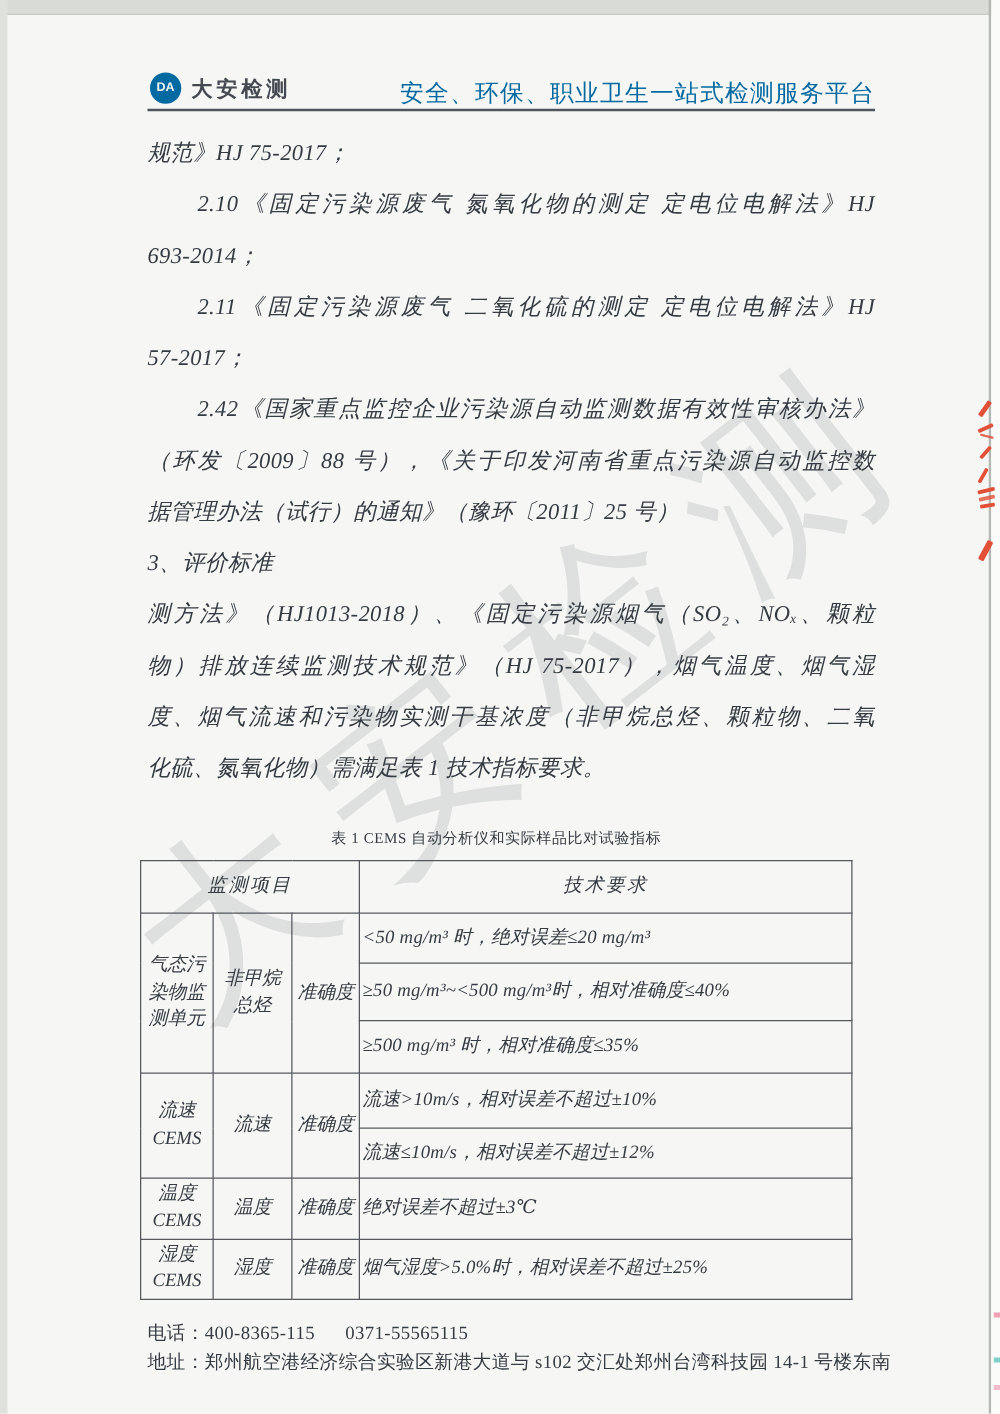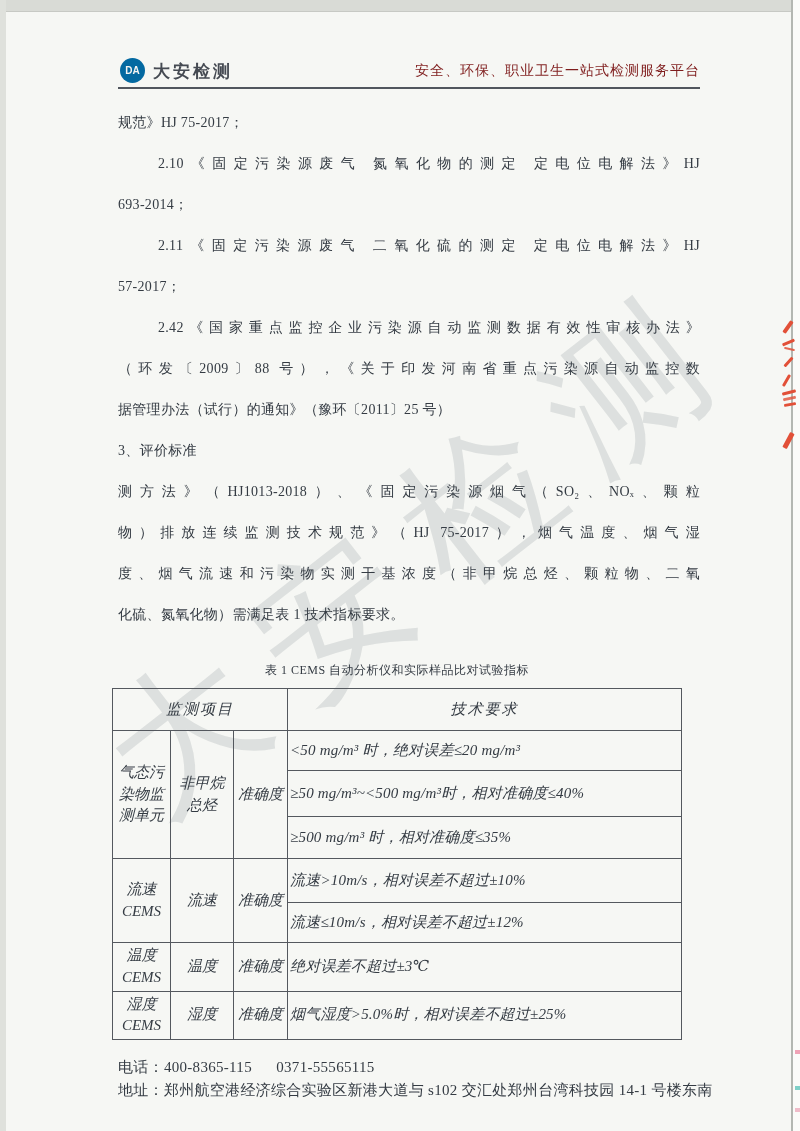--- a/index.html
+++ b/index.html
@@ -17,26 +17,26 @@
     text-align:center;font-size:150px;letter-spacing:36px;color:rgba(125,136,140,0.20);
     transform:rotate(-38deg);white-space:nowrap;pointer-events:none;z-index:1;}
 
   
   .hdr{position:absolute;left:118px;top:55px;width:582px;height:34px;z-index:2;}
   .logo-circle{position:absolute;left:2px;top:3px;width:25px;height:25px;border-radius:50%;
     background:#0369a1;color:#f4f4f2;font-family:"Liberation Sans",sans-serif;font-weight:bold;
     font-size:10px;line-height:25px;text-align:center;letter-spacing:0;}
   .logo-text{position:absolute;left:35px;top:5px;font-family:"Liberation Sans",sans-serif;
     font-size:17px;letter-spacing:3px;color:#454a52;font-weight:600;}
-  .tagline{position:absolute;right:0;top:7px;font-size:14px;letter-spacing:1px;color:#7f1d1d;}
+  .tagline{position:absolute;right:0;top:7px;font-size:19px;letter-spacing:1px;color:#0369a1;}
   .hrule{position:absolute;left:0;top:32px;width:582px;height:2px;background:#51565e;}
 
   
   .bodytext{position:absolute;left:118px;top:102px;width:582px;z-index:2;}
-  .tl{height:41px;line-height:41px;font-size:14px;white-space:nowrap;letter-spacing:0.3px;}
+  .tl{height:41px;line-height:41px;font-size:18px;white-space:nowrap;letter-spacing:0.3px;font-style:italic;}
   .tl.just{white-space:normal;text-align:justify;text-align-last:justify;}
   .tl.ind{padding-left:40px;}
 
   
   .table-title{position:absolute;left:112px;top:662px;width:570px;text-align:center;
     font-size:12px;z-index:2;letter-spacing:0.5px;}
   table.cems{position:absolute;left:112px;top:688px;width:570px;border-collapse:collapse;
     table-layout:fixed;z-index:2;background:transparent;font-style:italic;}
   table.cems td{border:1.5px solid #54585e;font-size:15px;vertical-align:middle;
     line-height:1.45;padding:2px;}

